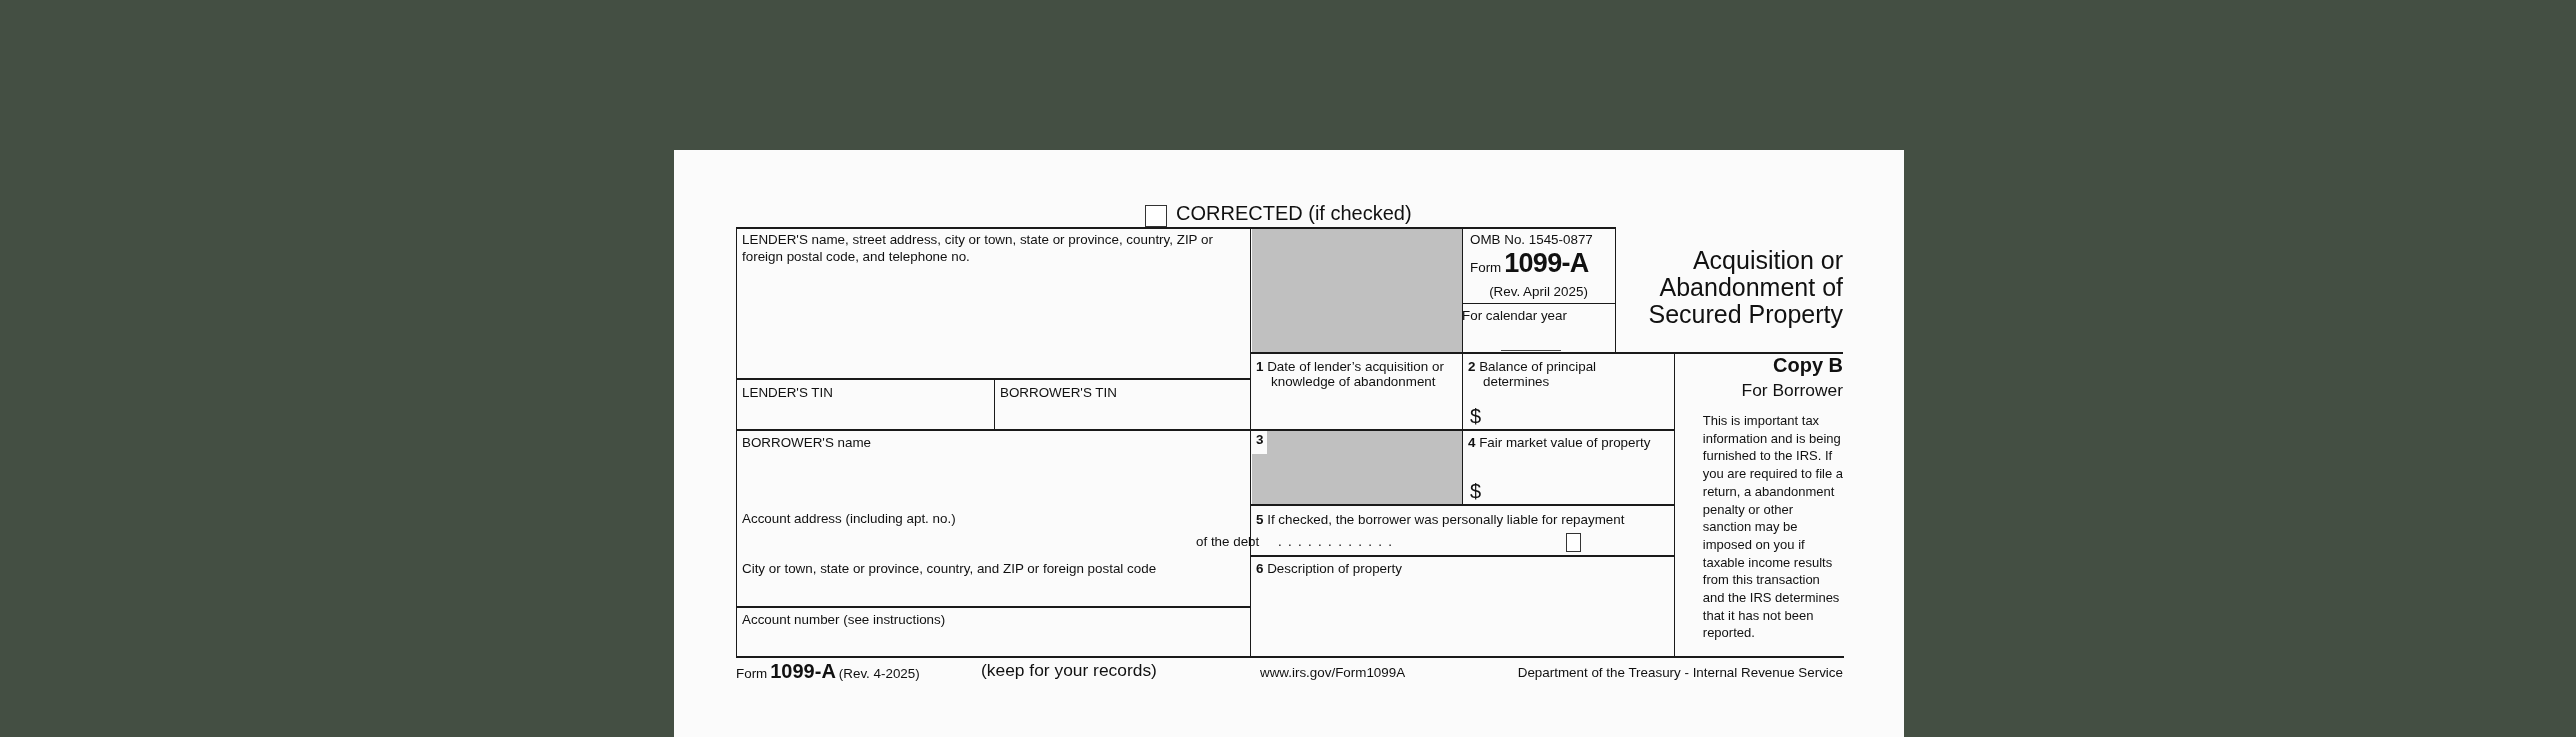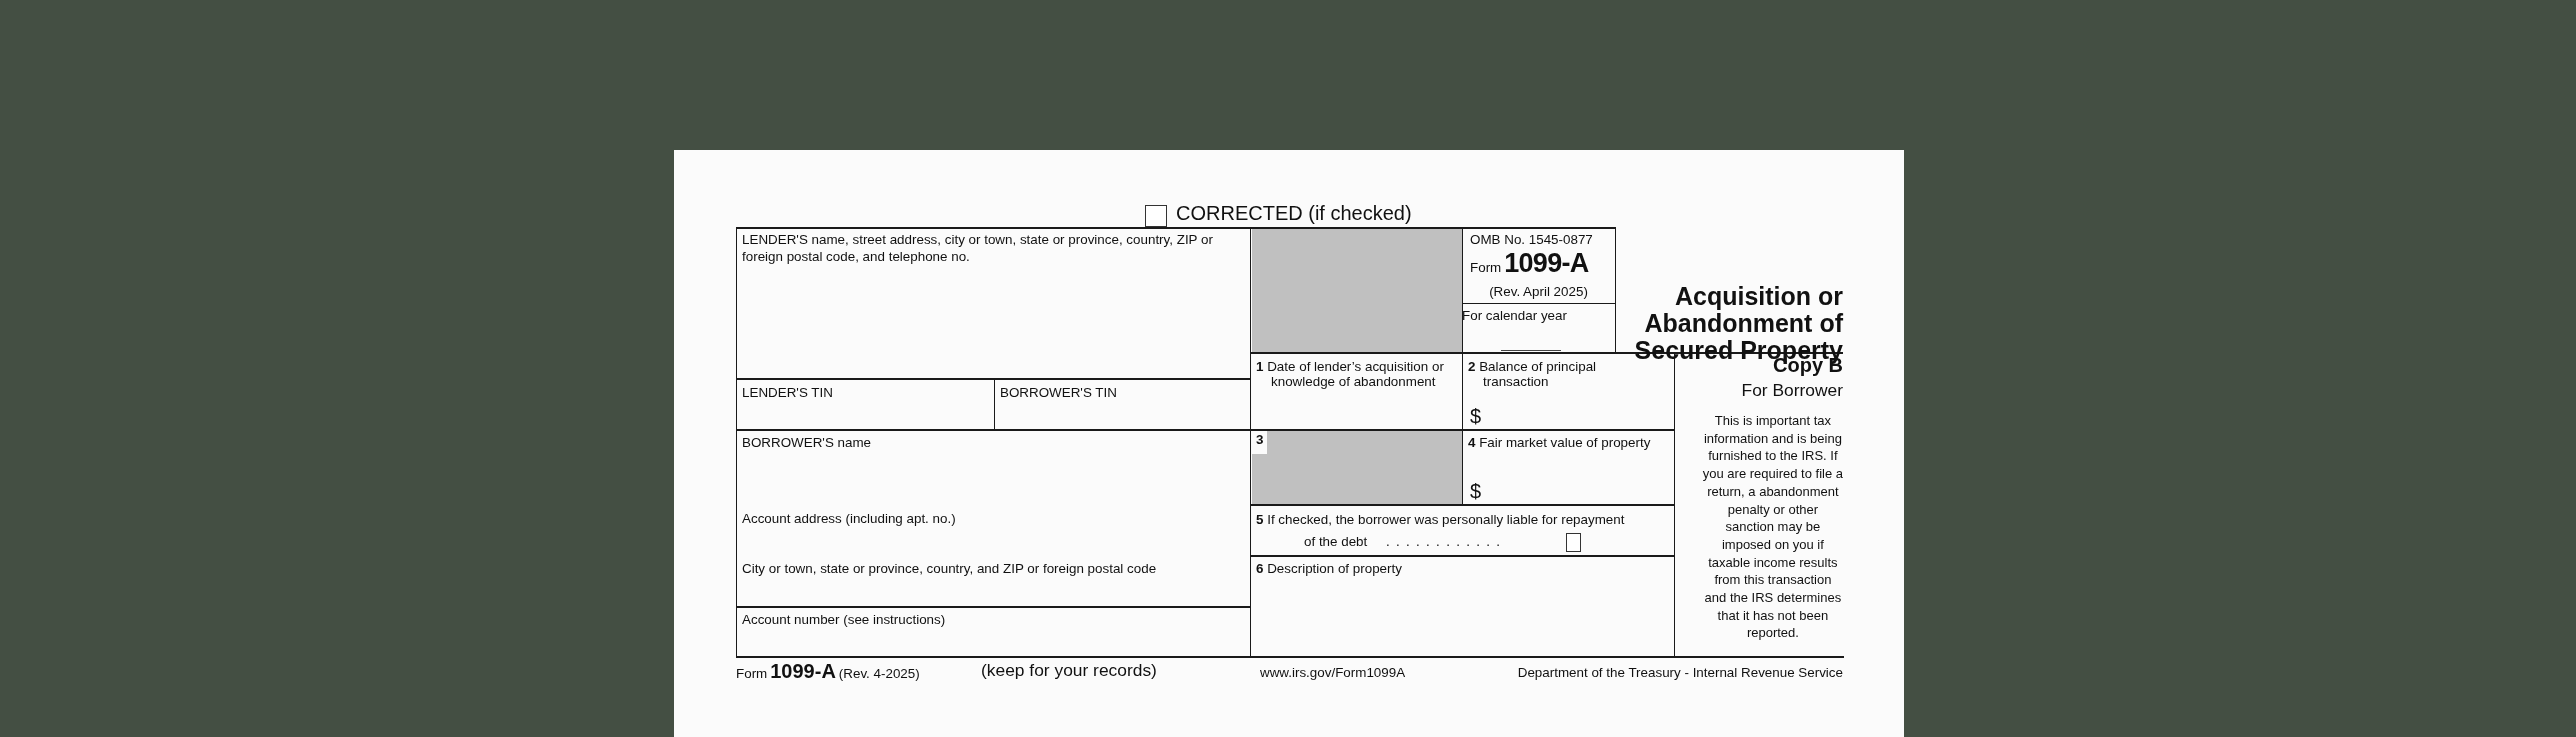--- a/index.html
+++ b/index.html
@@ -17,22 +17,22 @@
   }
   .abs { position: absolute; }
   .hl { position: absolute; height: 0; border-top: 1.3px solid #1a1a1a; }
   .hl.thick { border-top-width: 2.7px; }
   .vl { position: absolute; width: 0; border-left: 1.3px solid #1a1a1a; }
   .gray { position: absolute; background: #c0c0c0; }
   .lbl { position: absolute; font-size: 13.4px; line-height: 17px; white-space: nowrap; }
   .lbl b { font-weight: bold; }
   .chk { position: absolute; border: 1.3px solid #333; background: #fff; box-sizing: border-box; }
   .dollar { position: absolute; font-size: 20px; line-height: 20px; }
-  .title { position: absolute; font-weight: bold; font-size: 25px; line-height: 27px; text-align: right; white-space: nowrap; margin-top: 36px; }
-  .copyb { position: absolute; text-align: center; white-space: nowrap; }
+  .title { position: absolute; font-weight: normal; font-size: 25px; line-height: 27px; text-align: right; white-space: nowrap; }
+  .copyb { position: absolute; text-align: left; white-space: nowrap; }
 </style>
 </head>
 <body>
 
 <div class="paper"></div>
 
 <div class="chk" style="left:1145px; top:205px; width:22px; height:22px;"></div>
 <div class="abs" style="left:1176px; top:201px; font-size:20px; line-height:24px; white-space:nowrap;">CORRECTED (if checked)</div>
 
 <div class="gray" style="left:1252px; top:229px; width:211px; height:125px;"></div>
@@ -83,32 +83,32 @@
 
 <div class="title" style="right:733px; top:247px;">Acquisition or</div>
 <div class="title" style="right:733px; top:274px;">Abandonment of</div>
 <div class="title" style="right:733px; top:301px;">Secured Property</div>
 
 <div class="lbl" style="left:1256px; top:358px;"><b>1</b> <span>Date of lender’s acquisition or</span></div>
 <div class="lbl" style="left:1271px; top:373px;">knowledge of abandonment</div>
 <div class="abs" style="left:1253px; top:392px; width:208px; height:36px;"></div>
 
 <div class="lbl" style="left:1468px; top:358px;"><b>2</b> <span>Balance of principal</span></div>
-<div class="lbl" style="left:1483px; top:373px;">transaction</div>
+<div class="lbl" style="left:1483px; top:373px;">determines</div>
 <div class="dollar" style="left:1470px; top:406px;">$</div>
 <div class="abs" style="left:1484px; top:400px; width:188px; height:27px;"></div>
 
 <div class="lbl" style="left:1252px; top:431px; background:#fbfbfb; padding:0 4px; height:23px;"><b>3</b></div>
 
 <div class="lbl" style="left:1468px; top:434px;"><b>4</b> <span>Fair market value of property</span></div>
 <div class="dollar" style="left:1470px; top:481px;">$</div>
 <div class="abs" style="left:1484px; top:470px; width:188px; height:32px;"></div>
 
 <div class="lbl" style="left:1256px; top:511px;"><b>5</b> <span>If checked, the borrower was personally liable for repayment</span></div>
-<div class="lbl" style="left:1304px; top:533px;"><span>of the debt</span>&nbsp;&nbsp;&nbsp;&nbsp;&nbsp;<span style="letter-spacing:1.3px;">.   .   .   .   .   .   .   .   .   .   .   .</span></div>
+<div class="lbl" style="left:1196px; top:533px;"><span>of the debt</span>&nbsp;&nbsp;&nbsp;&nbsp;&nbsp;<span style="letter-spacing:1.3px;">.   .   .   .   .   .   .   .   .   .   .   .</span></div>
 <div class="chk" style="left:1566px; top:533px; width:14.8px; height:19px;"></div>
 
 <div class="lbl" style="left:1256px; top:560px;"><b>6</b> <span>Description of property</span></div>
 <div class="abs" style="left:1253px; top:578px; width:420px; height:76px;"></div>
 
 <div class="copyb" style="right:733px; top:354px; font-size:20px; line-height:23px; font-weight:bold;">Copy B</div>
 <div class="copyb" style="right:733px; top:380px; font-size:17.4px; line-height:20px; font-weight:normal;">For Borrower</div>
 <div class="copyb" style="right:733px; top:412px; font-size:13px; line-height:17.7px;">
   <div>This is important tax</div>
   <div>information and is being</div>

